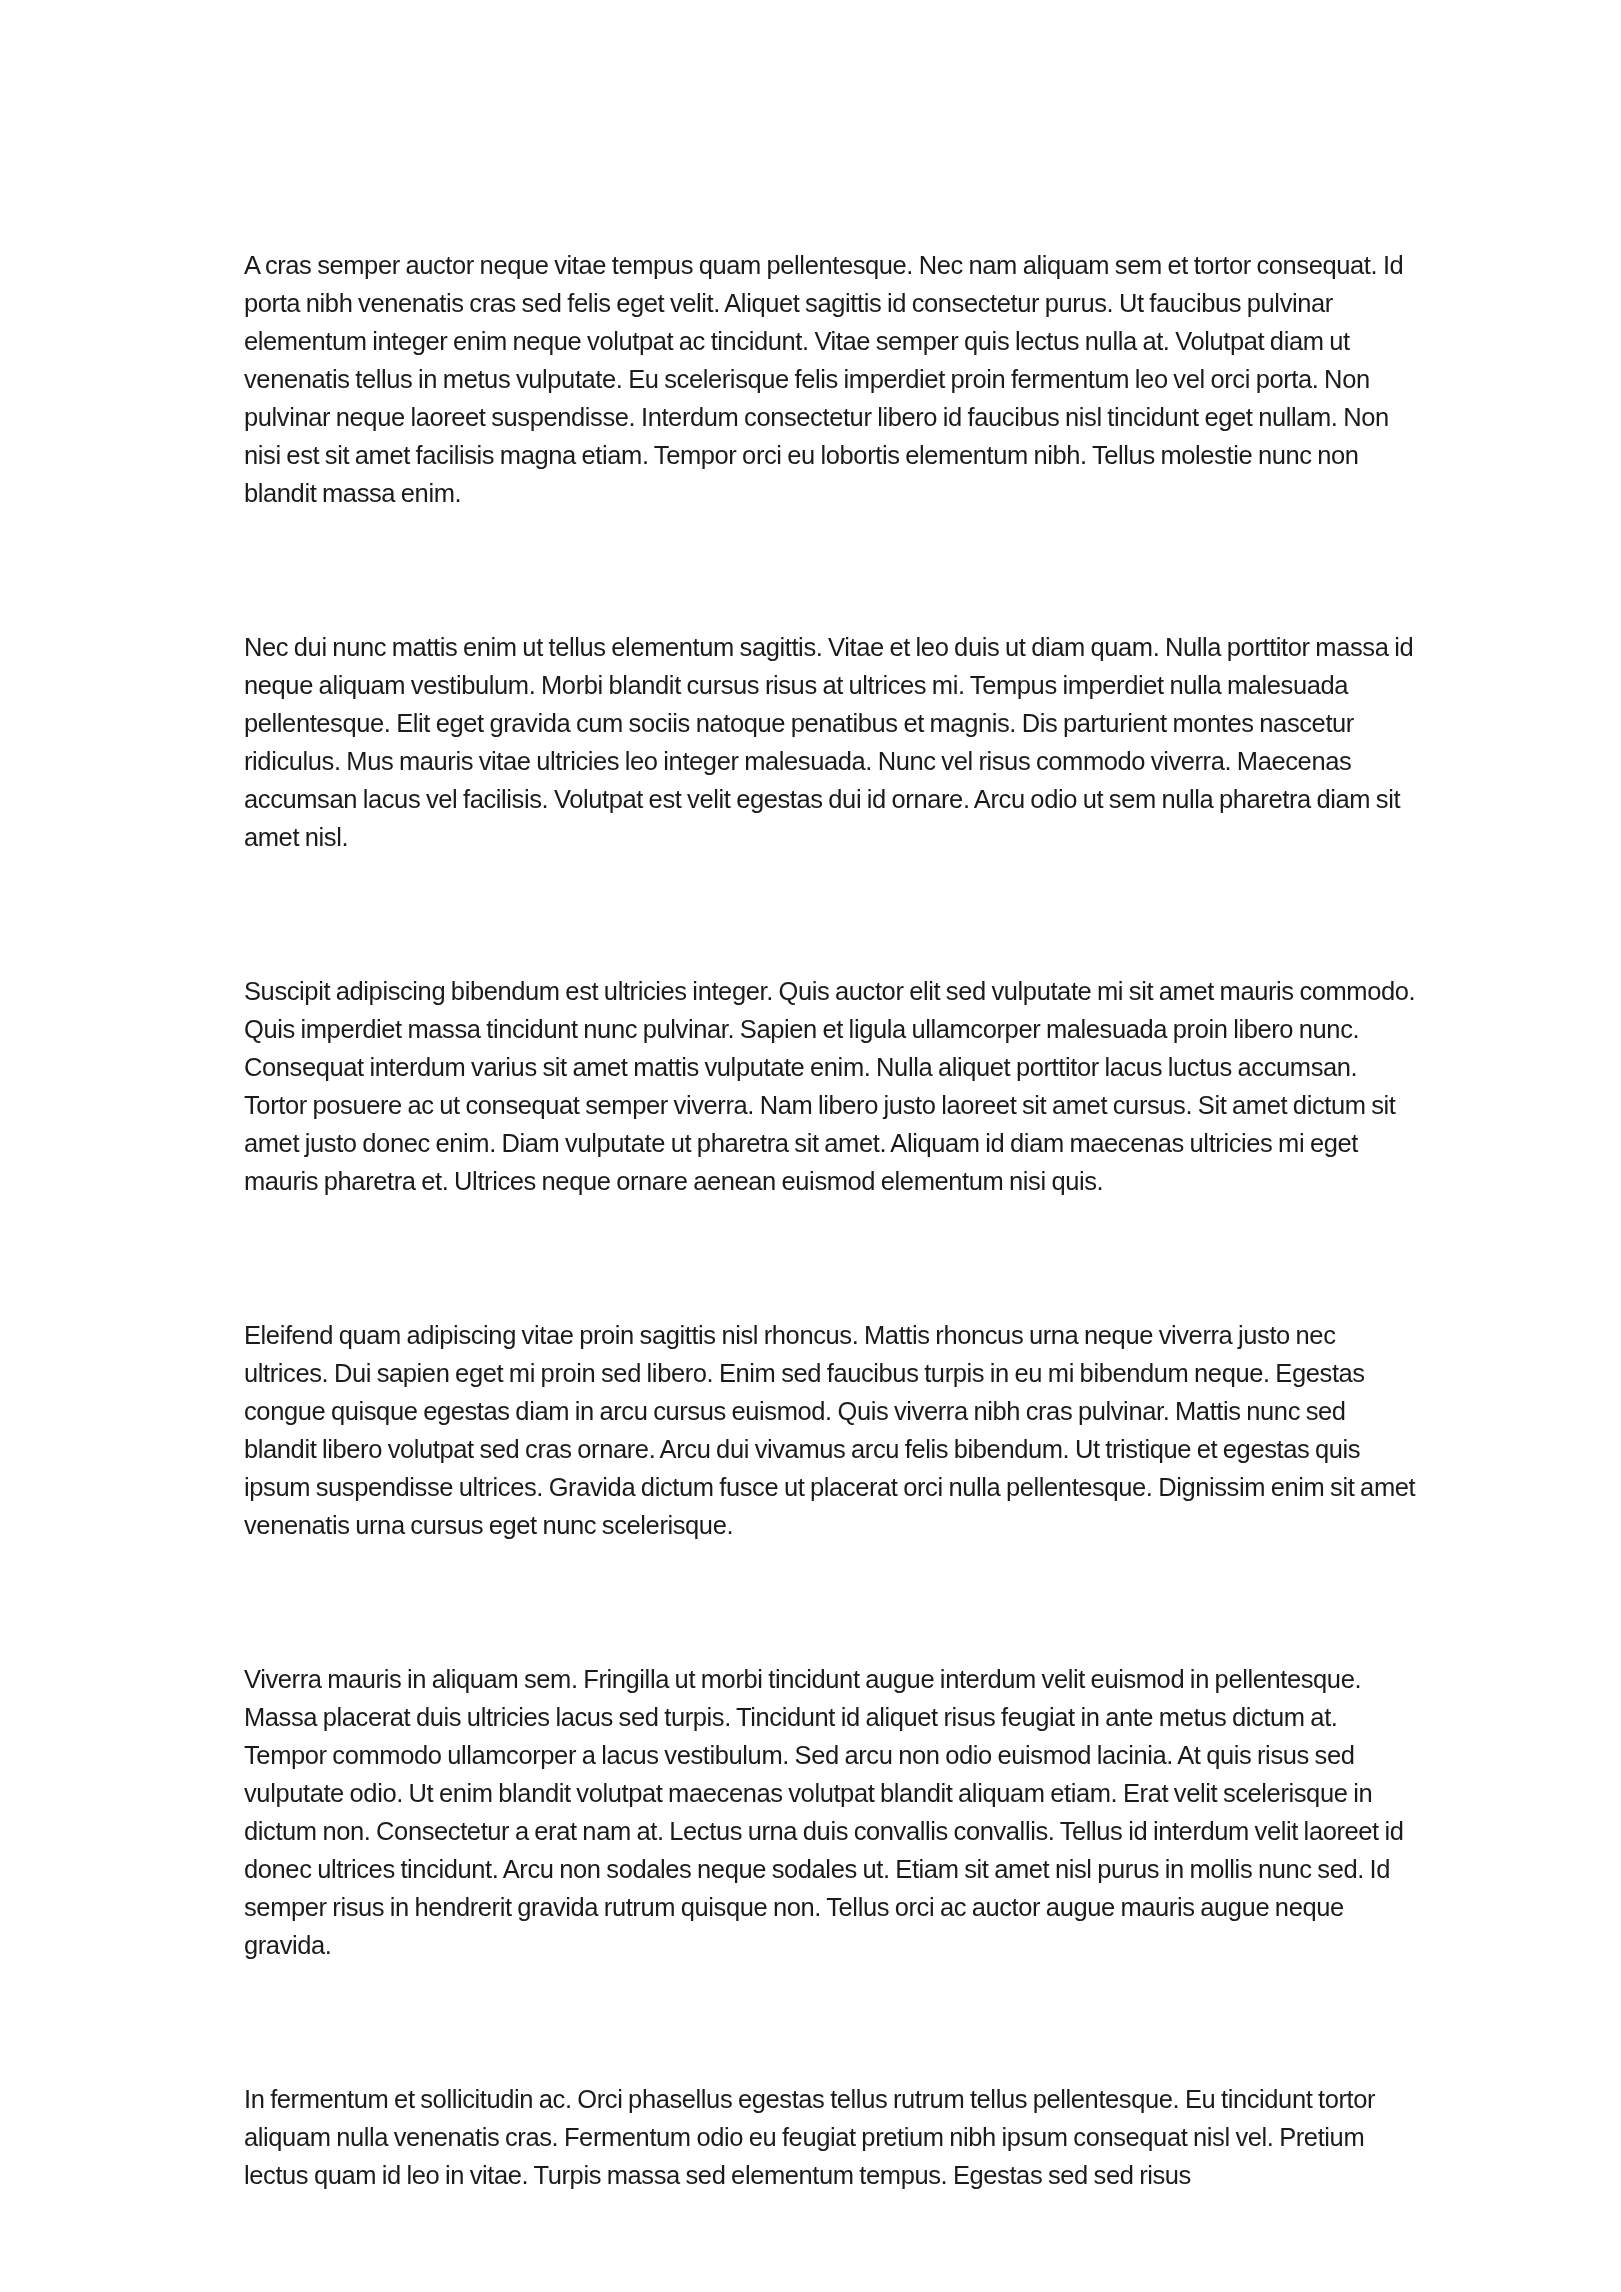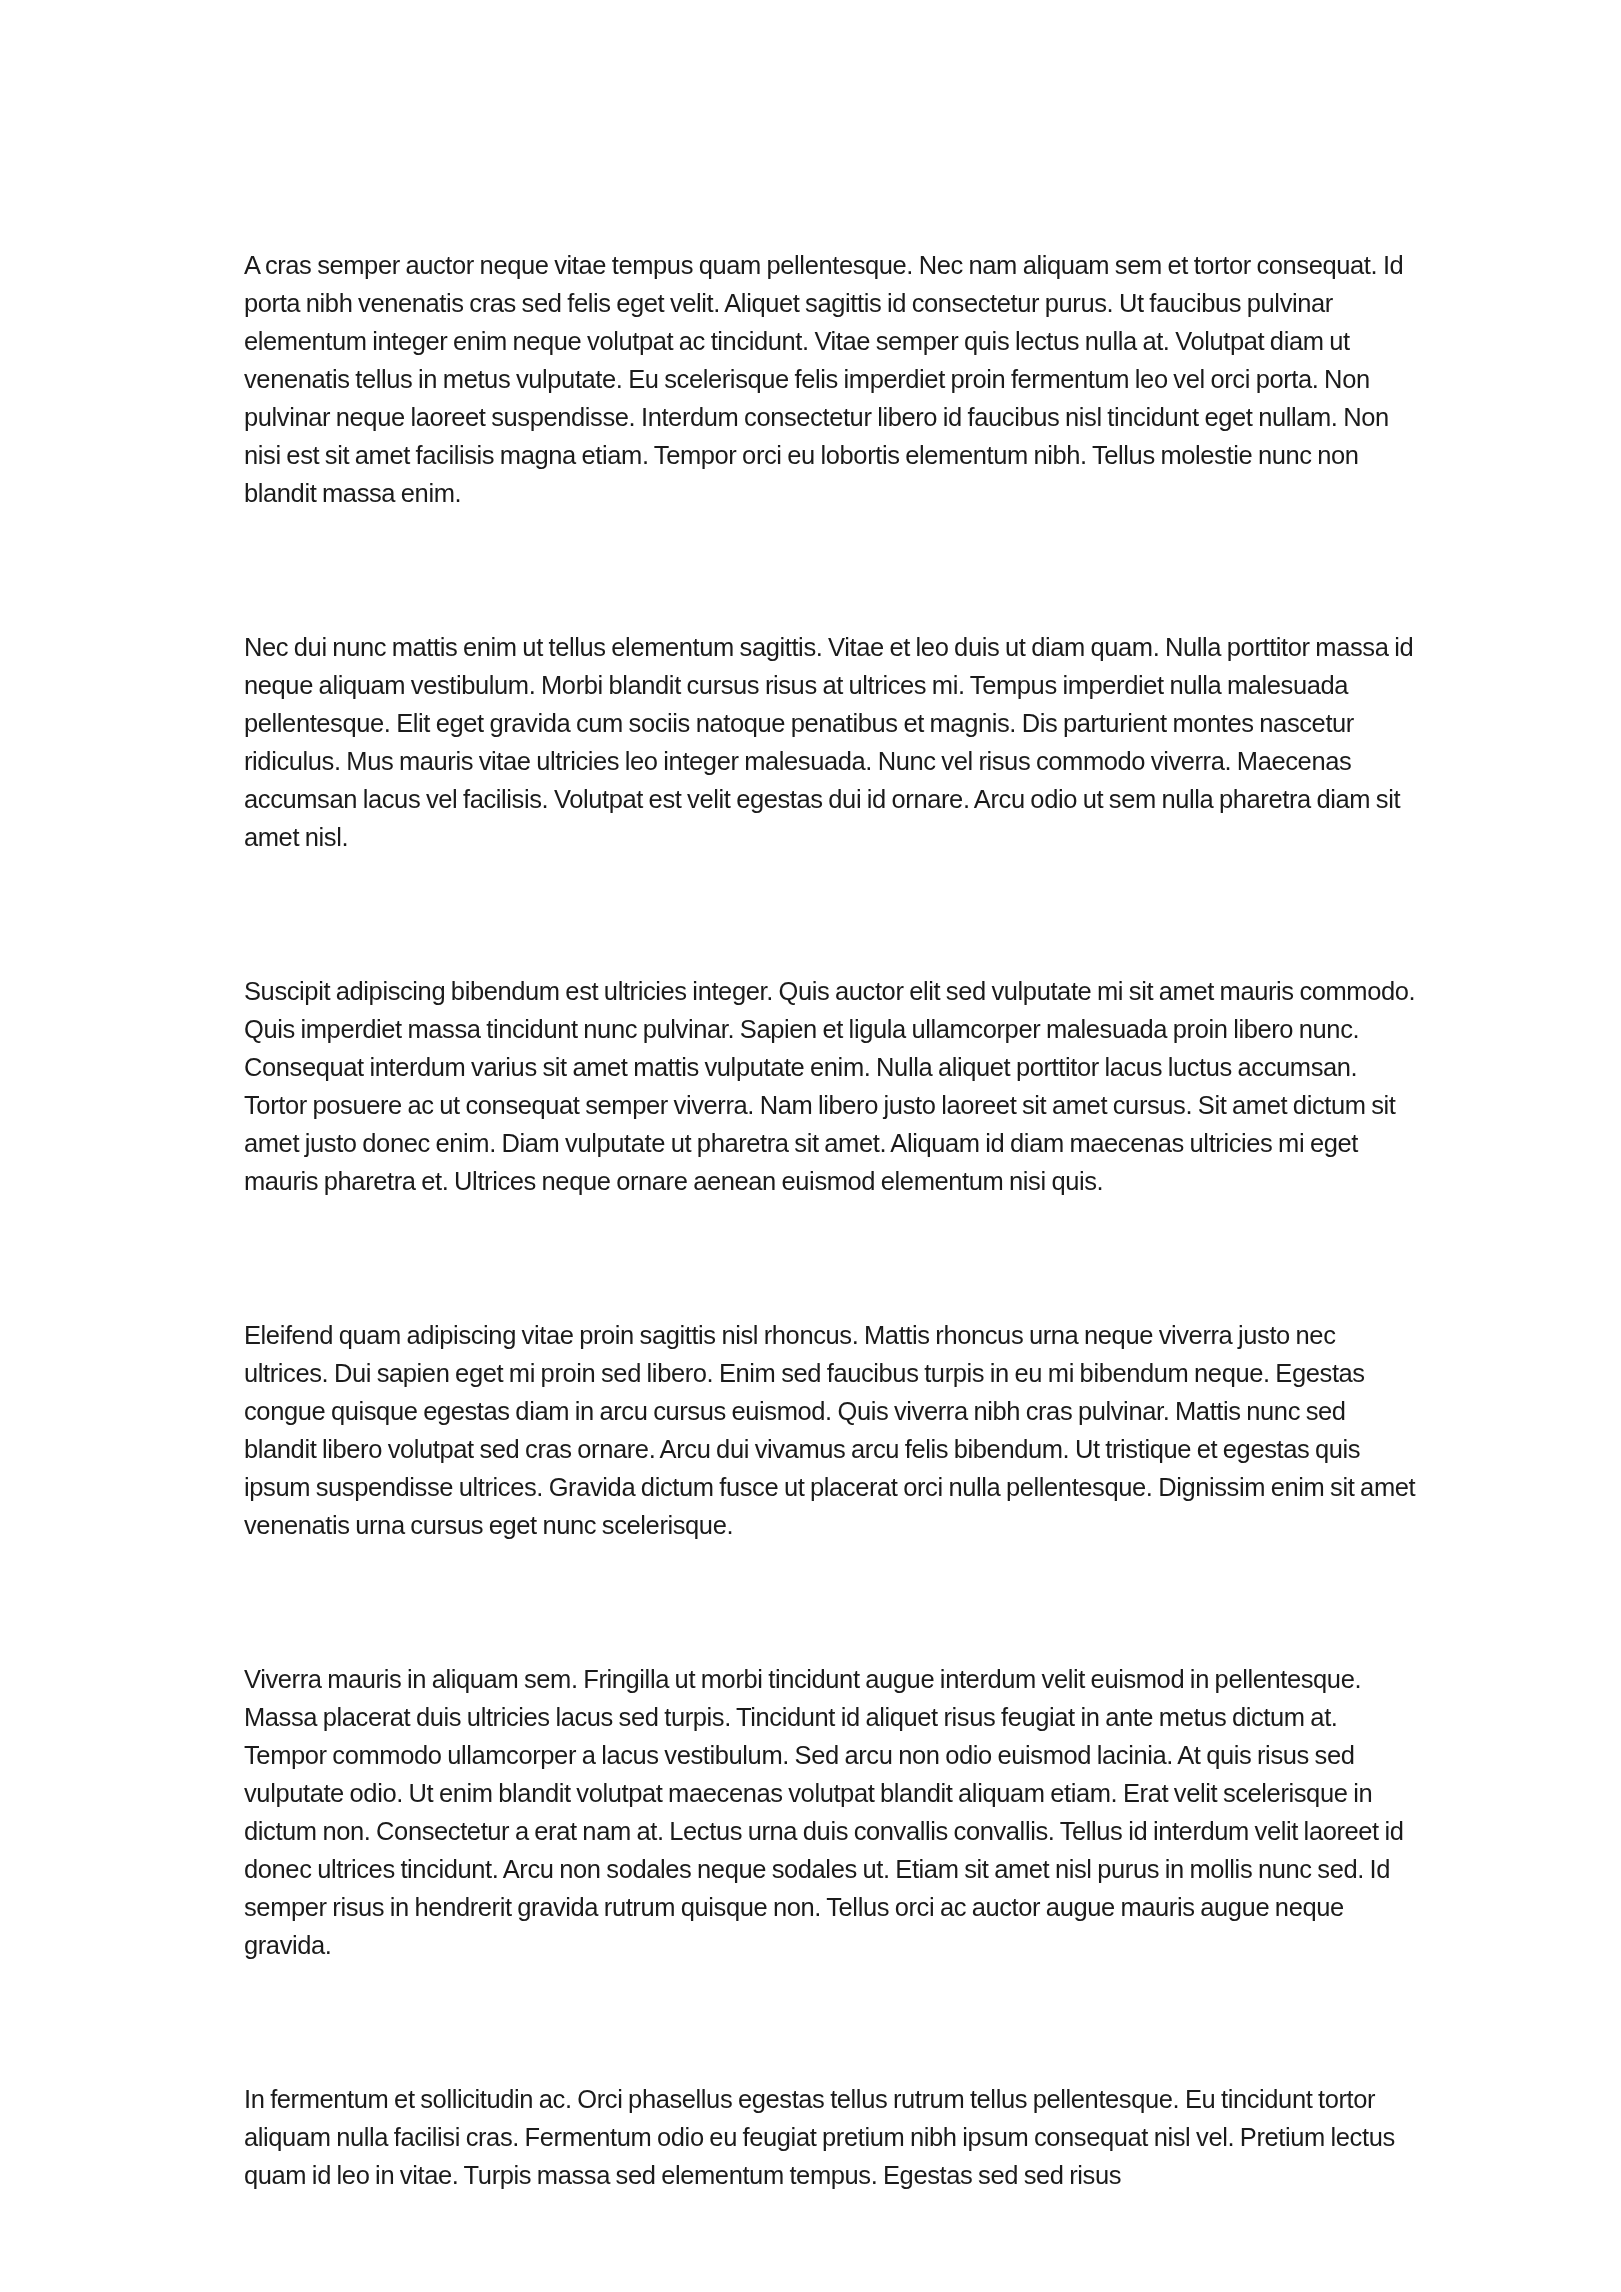--- a/index.html
+++ b/index.html
@@ -43,16 +43,16 @@
 </head>
 <body style="background: rgb(255, 255, 255);">
 
 <div class="page">
   <div class="text-column">
     <p style="color: rgb(27, 27, 27);">A cras semper auctor neque vitae tempus quam pellentesque. Nec nam aliquam sem et tortor consequat. Id porta nibh venenatis cras sed felis eget velit. Aliquet sagittis id consectetur purus. Ut faucibus pulvinar elementum integer enim neque volutpat ac tincidunt. Vitae semper quis lectus nulla at. Volutpat diam ut venenatis tellus in metus vulputate. Eu scelerisque felis imperdiet proin fermentum leo vel orci porta. Non pulvinar neque laoreet suspendisse. Interdum consectetur libero id faucibus nisl tincidunt eget nullam. Non nisi est sit amet facilisis magna etiam. Tempor orci eu lobortis elementum nibh. Tellus molestie nunc non blandit massa enim.</p>
     <p style="color: rgb(27, 27, 27);">Nec dui nunc mattis enim ut tellus elementum sagittis. Vitae et leo duis ut diam quam. Nulla porttitor massa id neque aliquam vestibulum. Morbi blandit cursus risus at ultrices mi. Tempus imperdiet nulla malesuada pellentesque. Elit eget gravida cum sociis natoque penatibus et magnis. Dis parturient montes nascetur ridiculus. Mus mauris vitae ultricies leo integer malesuada. Nunc vel risus commodo viverra. Maecenas accumsan lacus vel facilisis. Volutpat est velit egestas dui id ornare. Arcu odio ut sem nulla pharetra diam sit amet nisl.</p>
     <p style="color: rgb(27, 27, 27);">Suscipit adipiscing bibendum est ultricies integer. Quis auctor elit sed vulputate mi sit amet mauris commodo. Quis imperdiet massa tincidunt nunc pulvinar. Sapien et ligula ullamcorper malesuada proin libero nunc. Consequat interdum varius sit amet mattis vulputate enim. Nulla aliquet porttitor lacus luctus accumsan. Tortor posuere ac ut consequat semper viverra. Nam libero justo laoreet sit amet cursus. Sit amet dictum sit amet justo donec enim. Diam vulputate ut pharetra sit amet. Aliquam id diam maecenas ultricies mi eget mauris pharetra et. Ultrices neque ornare aenean euismod elementum nisi quis.</p>
     <p style="color: rgb(27, 27, 27);">Eleifend quam adipiscing vitae proin sagittis nisl rhoncus. Mattis rhoncus urna neque viverra justo nec ultrices. Dui sapien eget mi proin sed libero. Enim sed faucibus turpis in eu mi bibendum neque. Egestas congue quisque egestas diam in arcu cursus euismod. Quis viverra nibh cras pulvinar. Mattis nunc sed blandit libero volutpat sed cras ornare. Arcu dui vivamus arcu felis bibendum. Ut tristique et egestas quis ipsum suspendisse ultrices. Gravida dictum fusce ut placerat orci nulla pellentesque. Dignissim enim sit amet venenatis urna cursus eget nunc scelerisque.</p>
     <p style="color: rgb(27, 27, 27);">Viverra mauris in aliquam sem. Fringilla ut morbi tincidunt augue interdum velit euismod in pellentesque. Massa placerat duis ultricies lacus sed turpis. Tincidunt id aliquet risus feugiat in ante metus dictum at. Tempor commodo ullamcorper a lacus vestibulum. Sed arcu non odio euismod lacinia. At quis risus sed vulputate odio. Ut enim blandit volutpat maecenas volutpat blandit aliquam etiam. Erat velit scelerisque in dictum non. Consectetur a erat nam at. Lectus urna duis convallis convallis. Tellus id interdum velit laoreet id donec ultrices tincidunt. Arcu non sodales neque sodales ut. Etiam sit amet nisl purus in mollis nunc sed. Id semper risus in hendrerit gravida rutrum quisque non. Tellus orci ac auctor augue mauris augue neque gravida.</p>
-    <p style="color: rgb(27, 27, 27);">In fermentum et sollicitudin ac. Orci phasellus egestas tellus rutrum tellus pellentesque. Eu tincidunt tortor aliquam nulla facilisi cras. Fermentum odio eu feugiat pretium nibh ipsum consequat nisl vel. Pretium lectus quam id leo in vitae. Turpis massa sed elementum tempus. Egestas sed sed risus</p>
+    <p style="color: rgb(27, 27, 27);">In fermentum et sollicitudin ac. Orci phasellus egestas tellus rutrum tellus pellentesque. Eu tincidunt tortor aliquam nulla venenatis cras. Fermentum odio eu feugiat pretium nibh ipsum consequat nisl vel. Pretium lectus quam id leo in vitae. Turpis massa sed elementum tempus. Egestas sed sed risus</p>
   </div>
 </div>
 
 
 </body></html>

